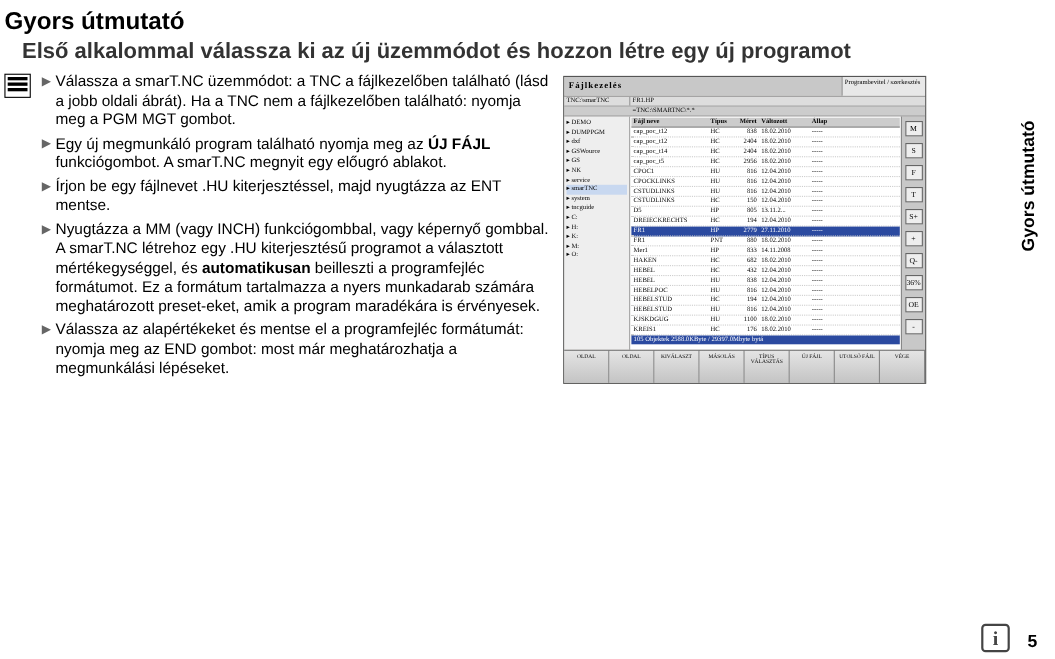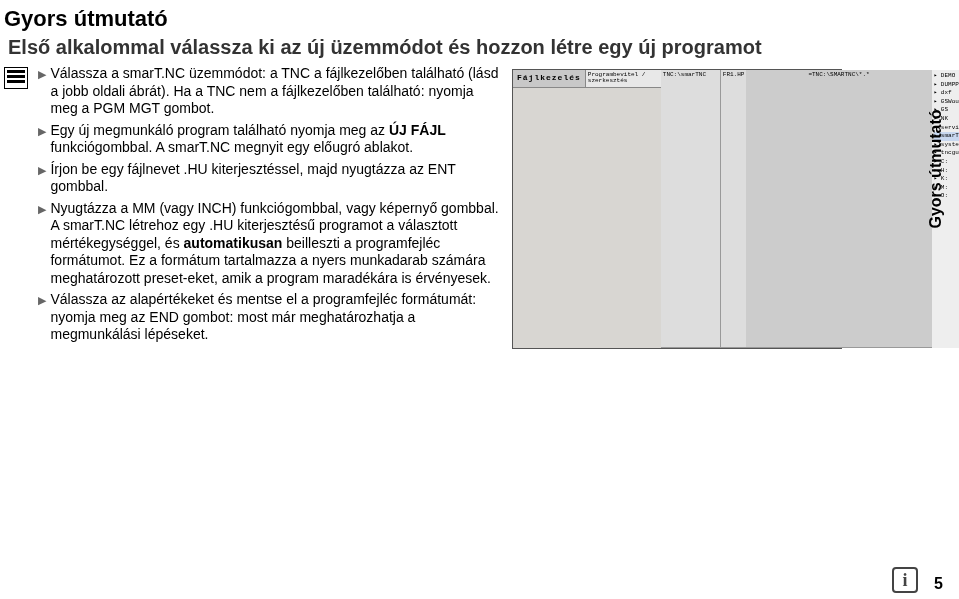--- a/index.html
+++ b/index.html
@@ -14,21 +14,21 @@
   }
   .page-title {
     font-size: 22px;
     font-weight: bold;
     padding: 6px 4px 2px 4px;
   }
   .sub-title {
     font-size: 20px;
     font-weight: bold;
     color: #333;
-    padding: 2px 4px 6px 8px;
+    padding: 2px 4px 6px 20px;
     line-height: 1.15;
   }
   .content-row {
     display: flex;
     align-items: flex-start;
     padding: 0 4px;
   }
   .icon-col {
     width: 28px;
     flex: 0 0 28px;
@@ -75,23 +75,23 @@
     flex: 0 0 340px;
     padding-left: 10px;
     padding-top: 4px;
   }
   .screenshot {
     width: 330px;
     height: 280px;
     border: 1px solid #555;
     background: #d8d6d2;
     display: flex;
-    flex-direction: row;
+    flex-direction: column;
     font-size: 8px;
-    font-family: Liberation Mono, monospace;
+    font-family: Liberation Serif, serif;
   }
   .shot-top {
     display: flex;
     height: 18px;
     border-bottom: 1px solid #888;
   }
   .shot-top-l {
     flex: 1;
     background: #c8c8c8;
     padding: 3px 4px;
@@ -229,26 +229,26 @@
     </div>
   </div>
   <div class="text-col">
     <div class="bullet-item">
       <div class="tri">▶</div>
       <div class="bullet-text">Válassza a smarT.NC üzemmódot: a TNC a fájlkezelőben található (lásd a jobb oldali ábrát). Ha a TNC nem a fájlkezelőben található: nyomja meg a PGM MGT gombot.</div>
     </div>
     <div class="bullet-item">
       <div class="tri">▶</div>
       <div class="bullet-text">
-        <span>Egy új megmunkáló program található nyomja meg az </span><span class="bold">ÚJ FÁJL</span><span> funkciógombbal. A smarT.NC megnyit egy előugró ablakot.</span>
+        <span>Egy új megmunkáló program található nyomja meg az </span><span class="bold">ÚJ FÁJL</span><span> funkciógombot. A smarT.NC megnyit egy előugró ablakot.</span>
       </div>
     </div>
     <div class="bullet-item">
       <div class="tri">▶</div>
-      <div class="bullet-text">Írjon be egy fájlnevet .HU kiterjesztéssel, majd nyugtázza az ENT gombbal.</div>
+      <div class="bullet-text">Írjon be egy fájlnevet .HU kiterjesztéssel, majd nyugtázza az ENT mentse.</div>
     </div>
     <div class="bullet-item">
       <div class="tri">▶</div>
       <div class="bullet-text">
         <span>Nyugtázza a MM (vagy INCH) funkciógombbal, vagy képernyő gombbal. A smarT.NC létrehoz egy .HU kiterjesztésű programot a választott mértékegységgel, és </span><span class="bold">automatikusan</span><span> beilleszti a programfejléc formátumot. Ez a formátum tartalmazza a nyers munkadarab számára meghatározott preset-eket, amik a program maradékára is érvényesek.</span>
       </div>
     </div>
     <div class="bullet-item">
       <div class="tri">▶</div>
       <div class="bullet-text">Válassza az alapértékeket és mentse el a programfejléc formátumát: nyomja meg az END gombot: most már meghatározhatja a megmunkálási lépéseket.</div>

